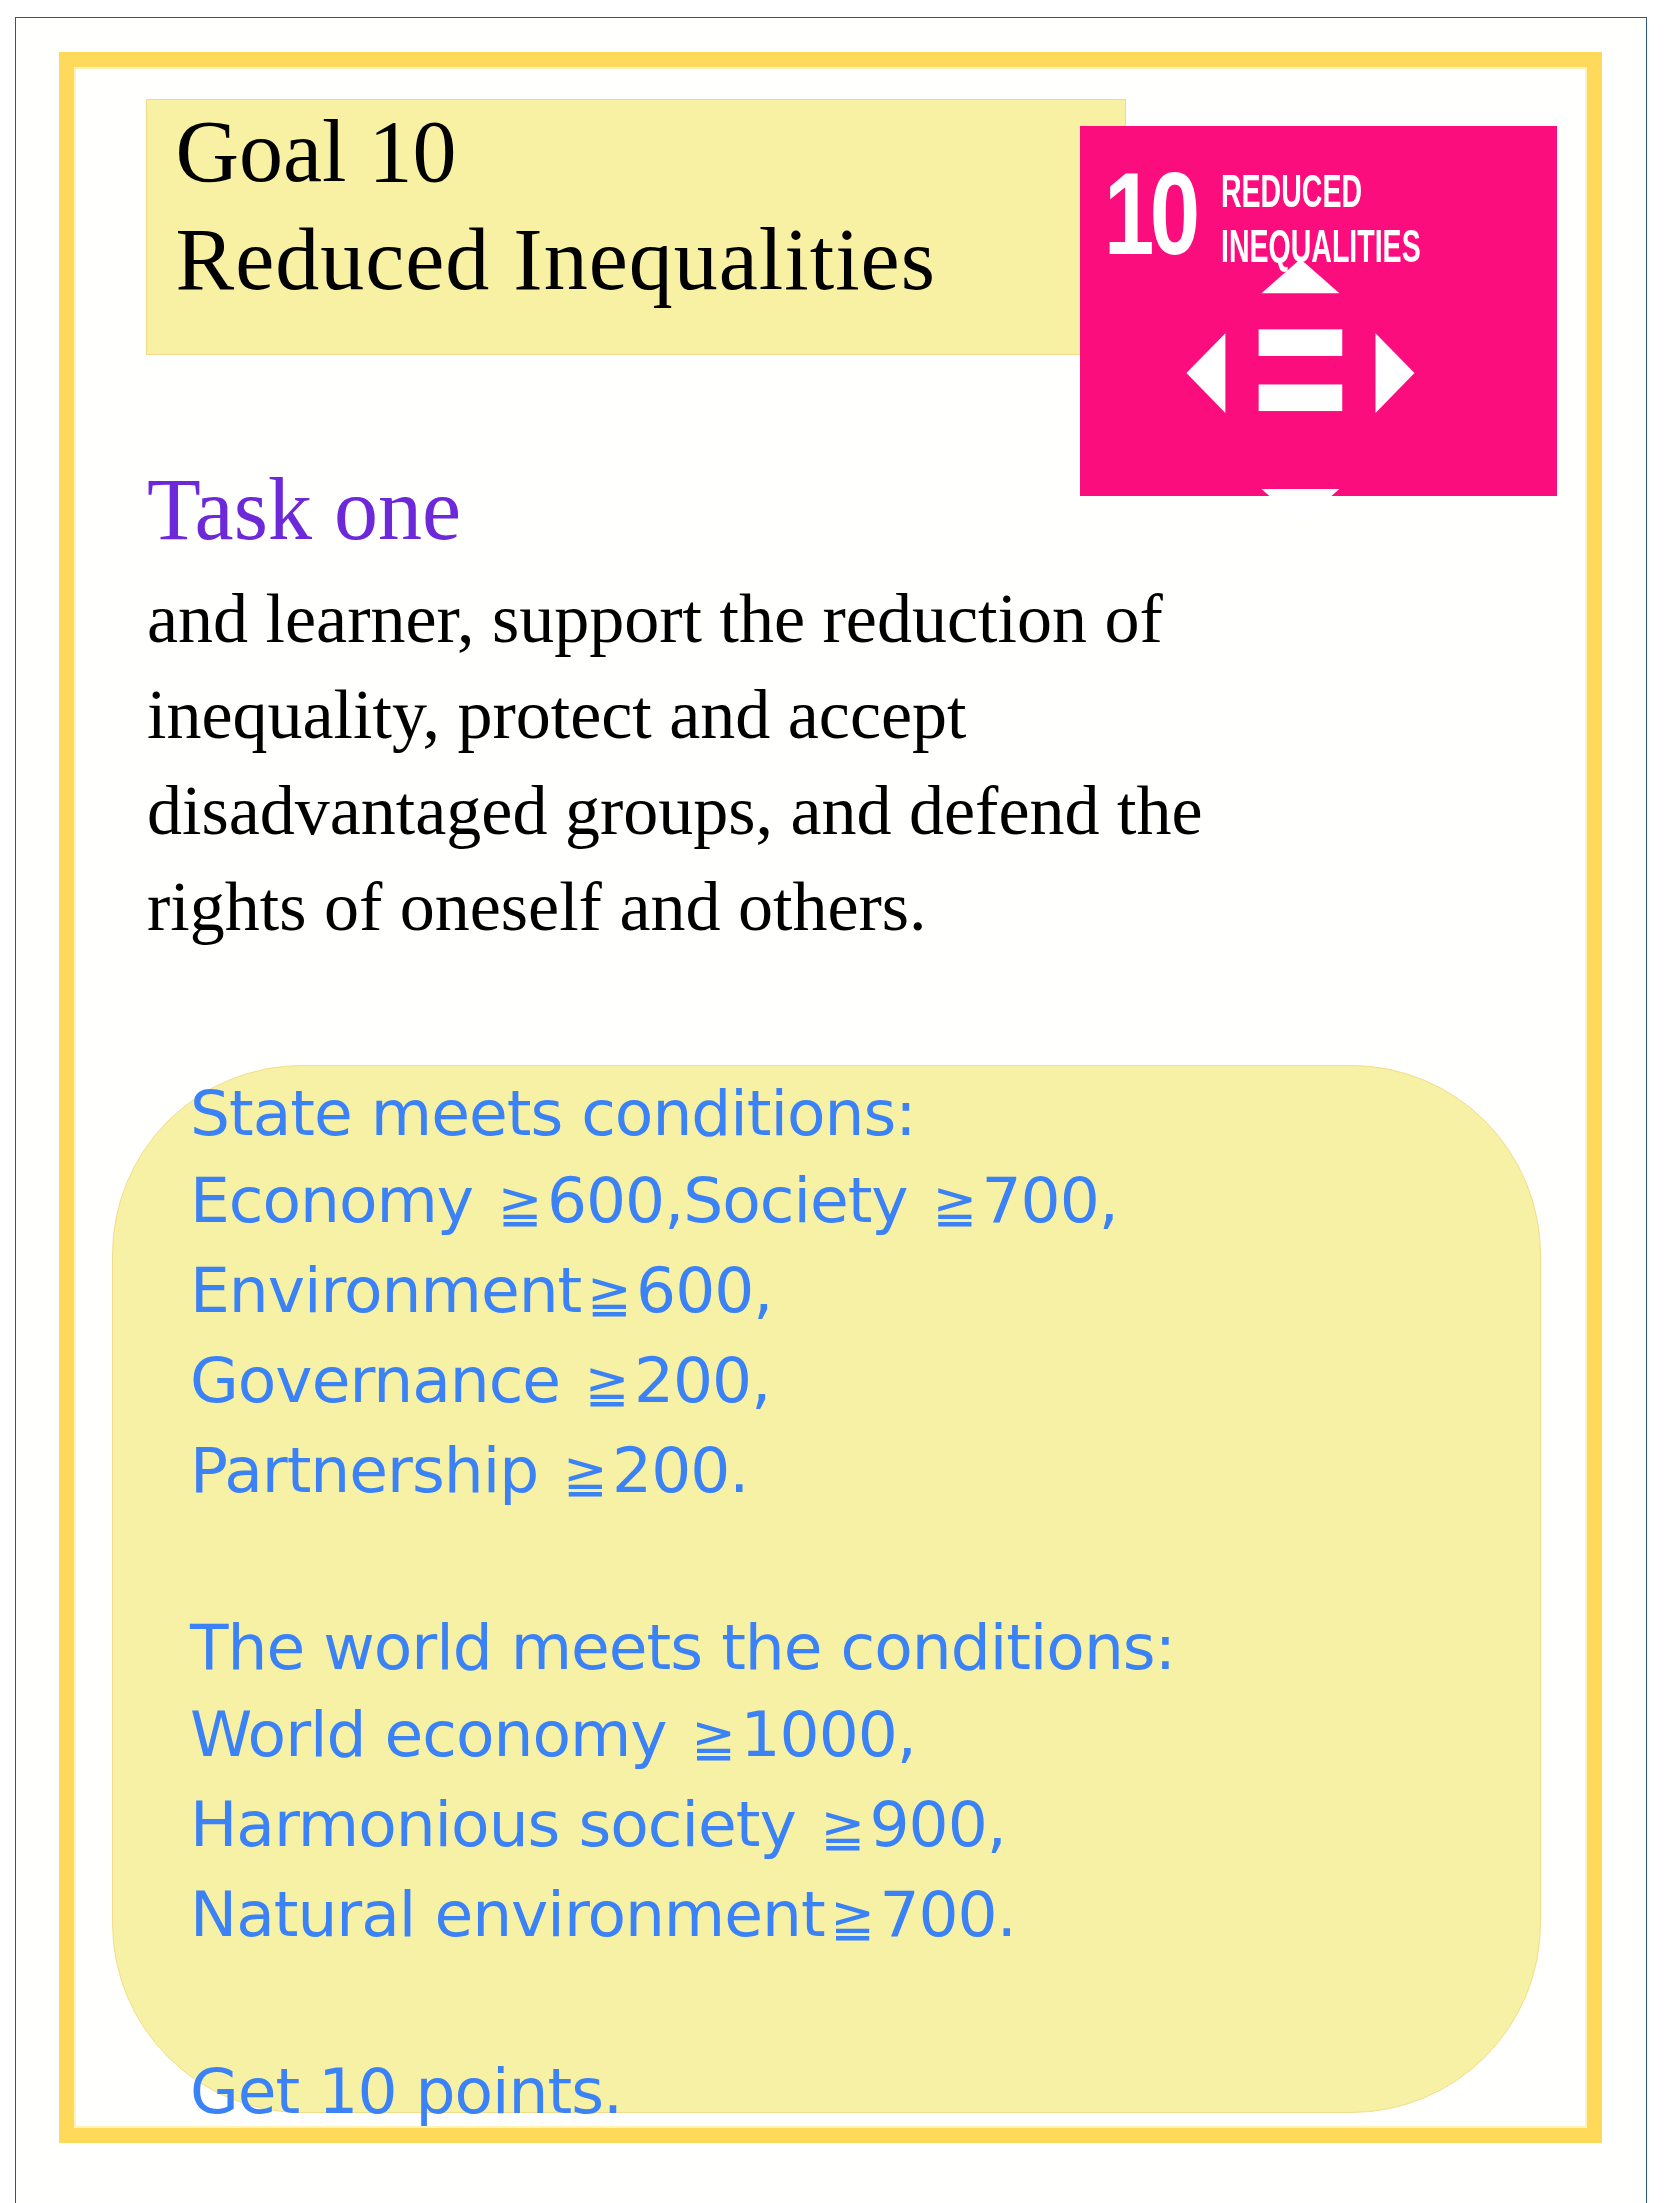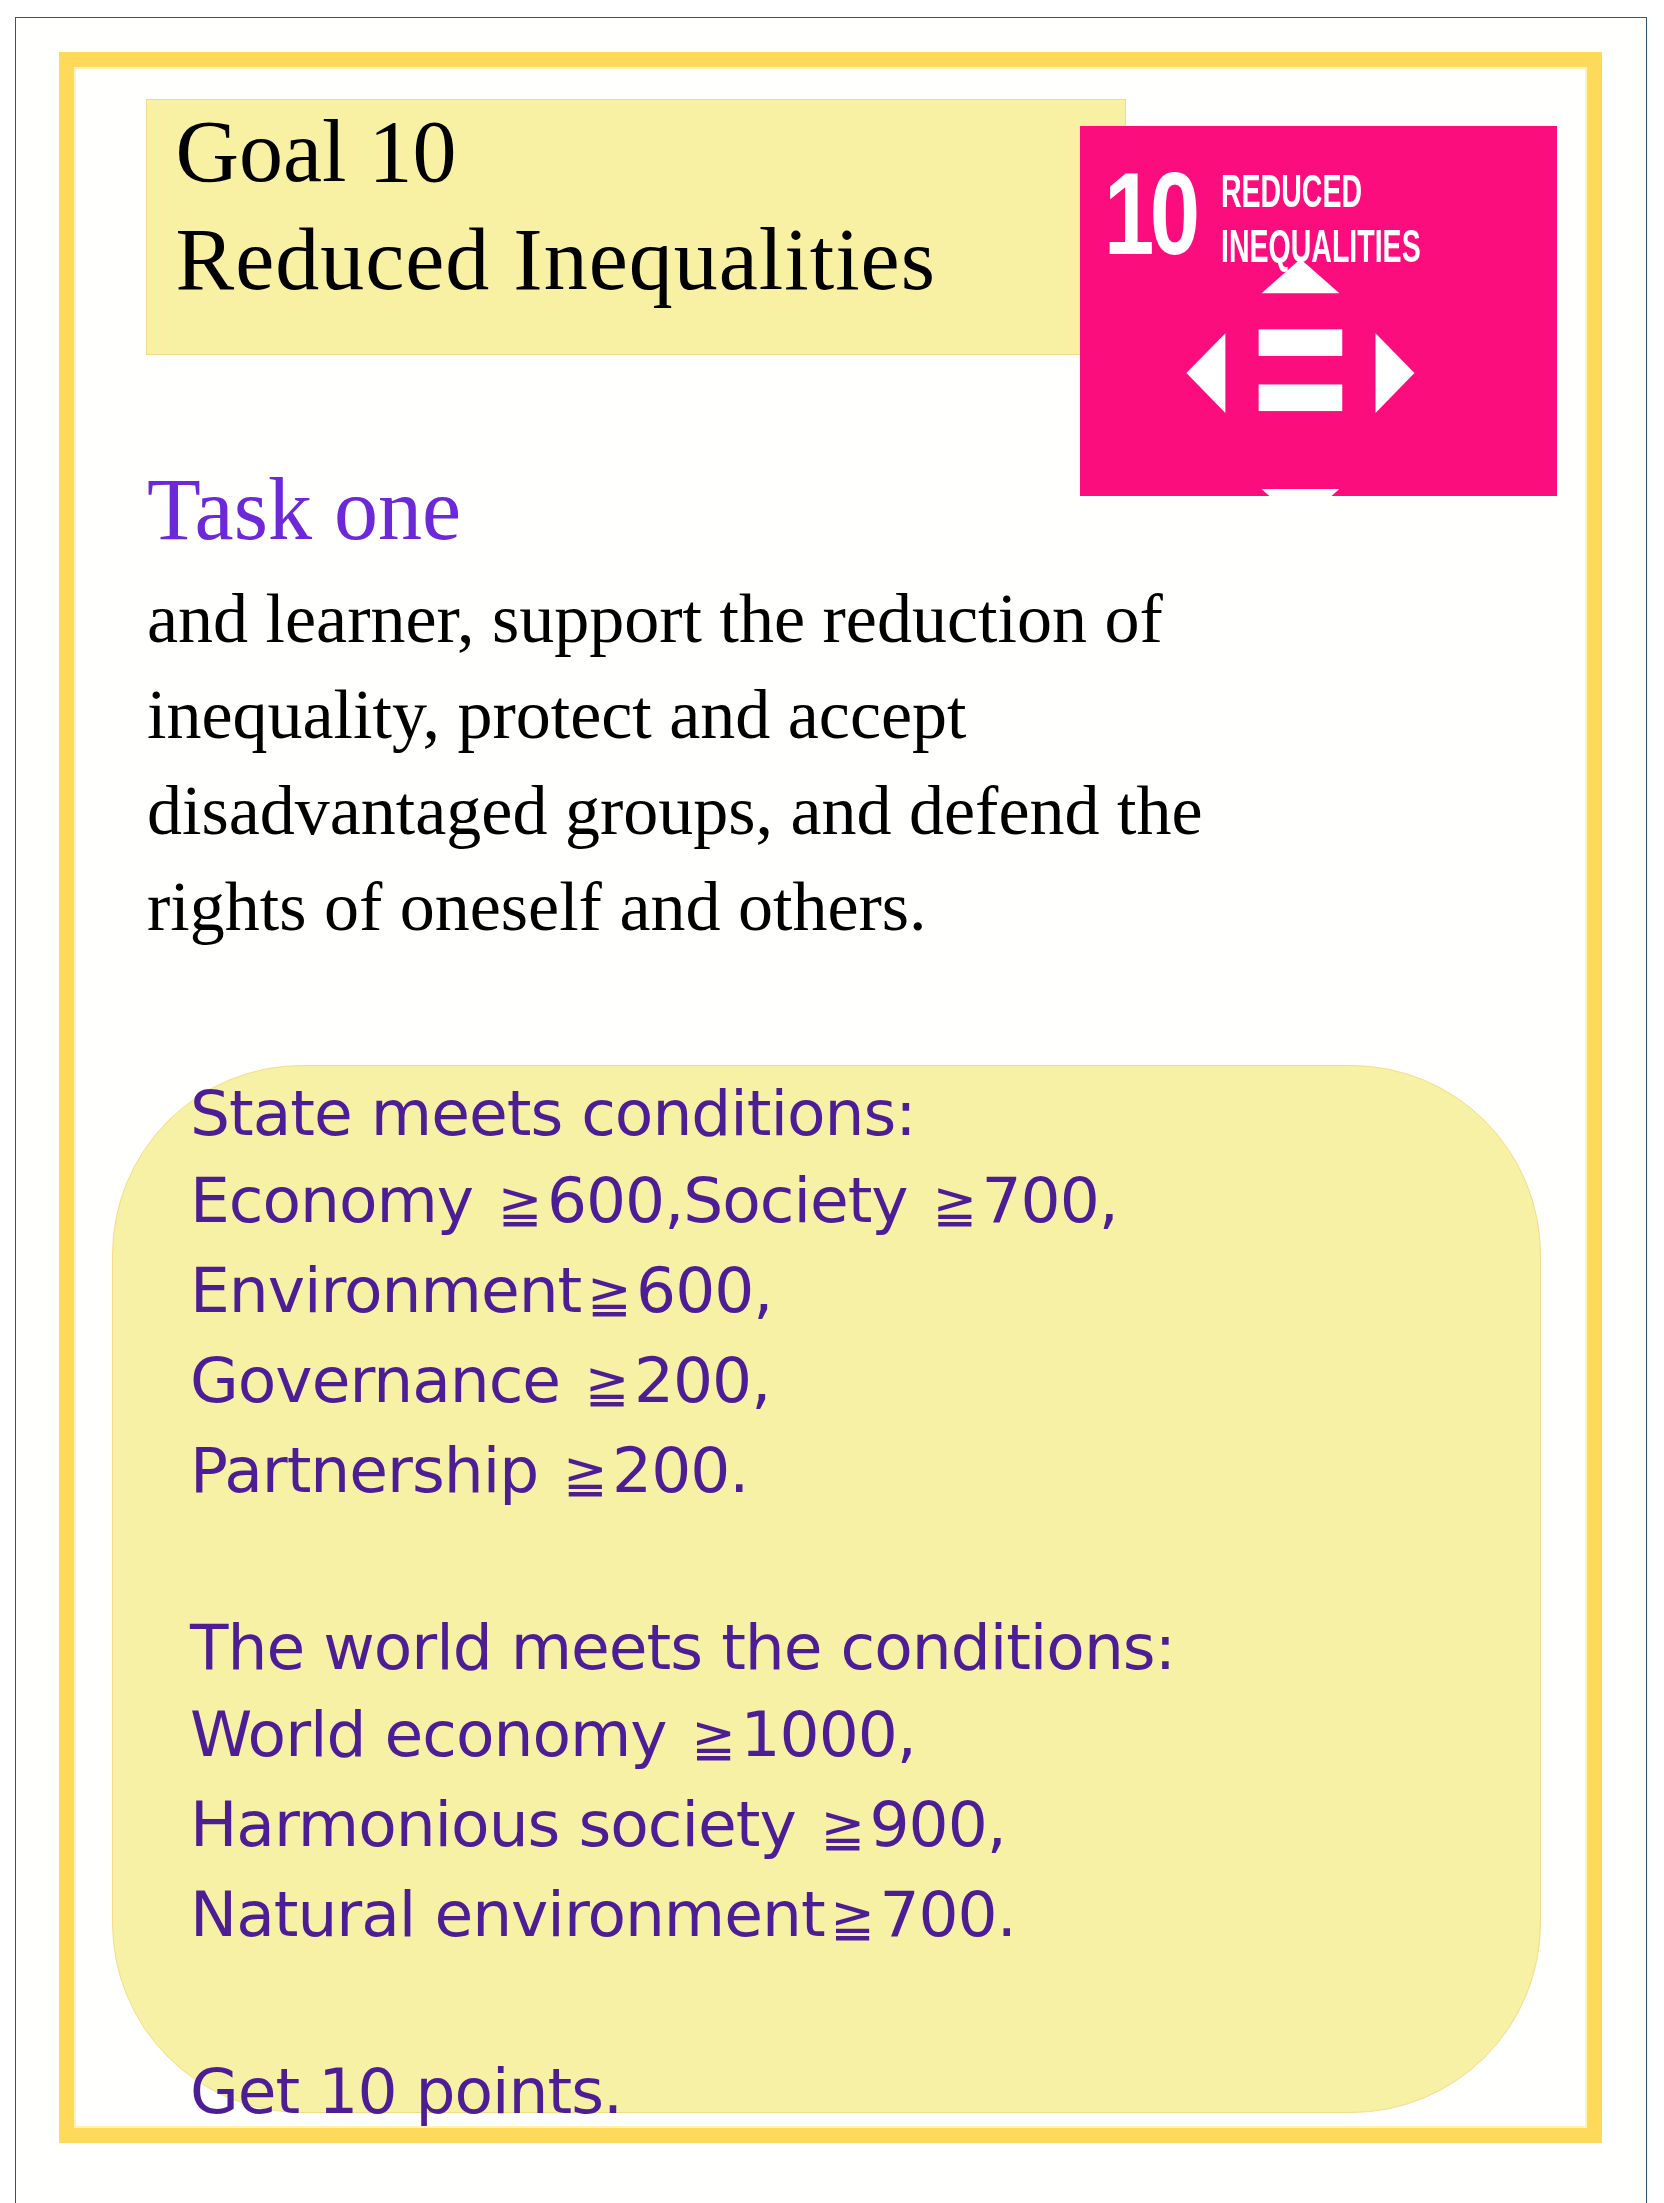--- a/index.html
+++ b/index.html
@@ -57,21 +57,21 @@
   }
   .task-desc div { white-space: nowrap; }
   .cond-box {
     position: absolute; left: 112px; top: 1065px; width: 1429px; height: 1048px;
     background: #f6f1a4; border: 1.9px solid #f5dc8c; box-sizing: border-box;
     border-radius: 190px;
   }
   .cond-text {
     position: absolute; left: 190px; top: 1070px;
     font-family: "DejaVu Sans", "Liberation Sans", sans-serif;
-    font-size: 63px; color: #4c1d95; line-height: 87px;
+    font-size: 63px; color: #3b82f6; line-height: 87px;
     letter-spacing: -1px;
   }
   .cond-text div { white-space: nowrap; min-height: 87px; }
   .ge { font-size: 53px; padding: 0 5.7px; }
 </style>
 </head>
 <body>
 
 <div class="outer-frame"></div>
 <div class="card"></div>

